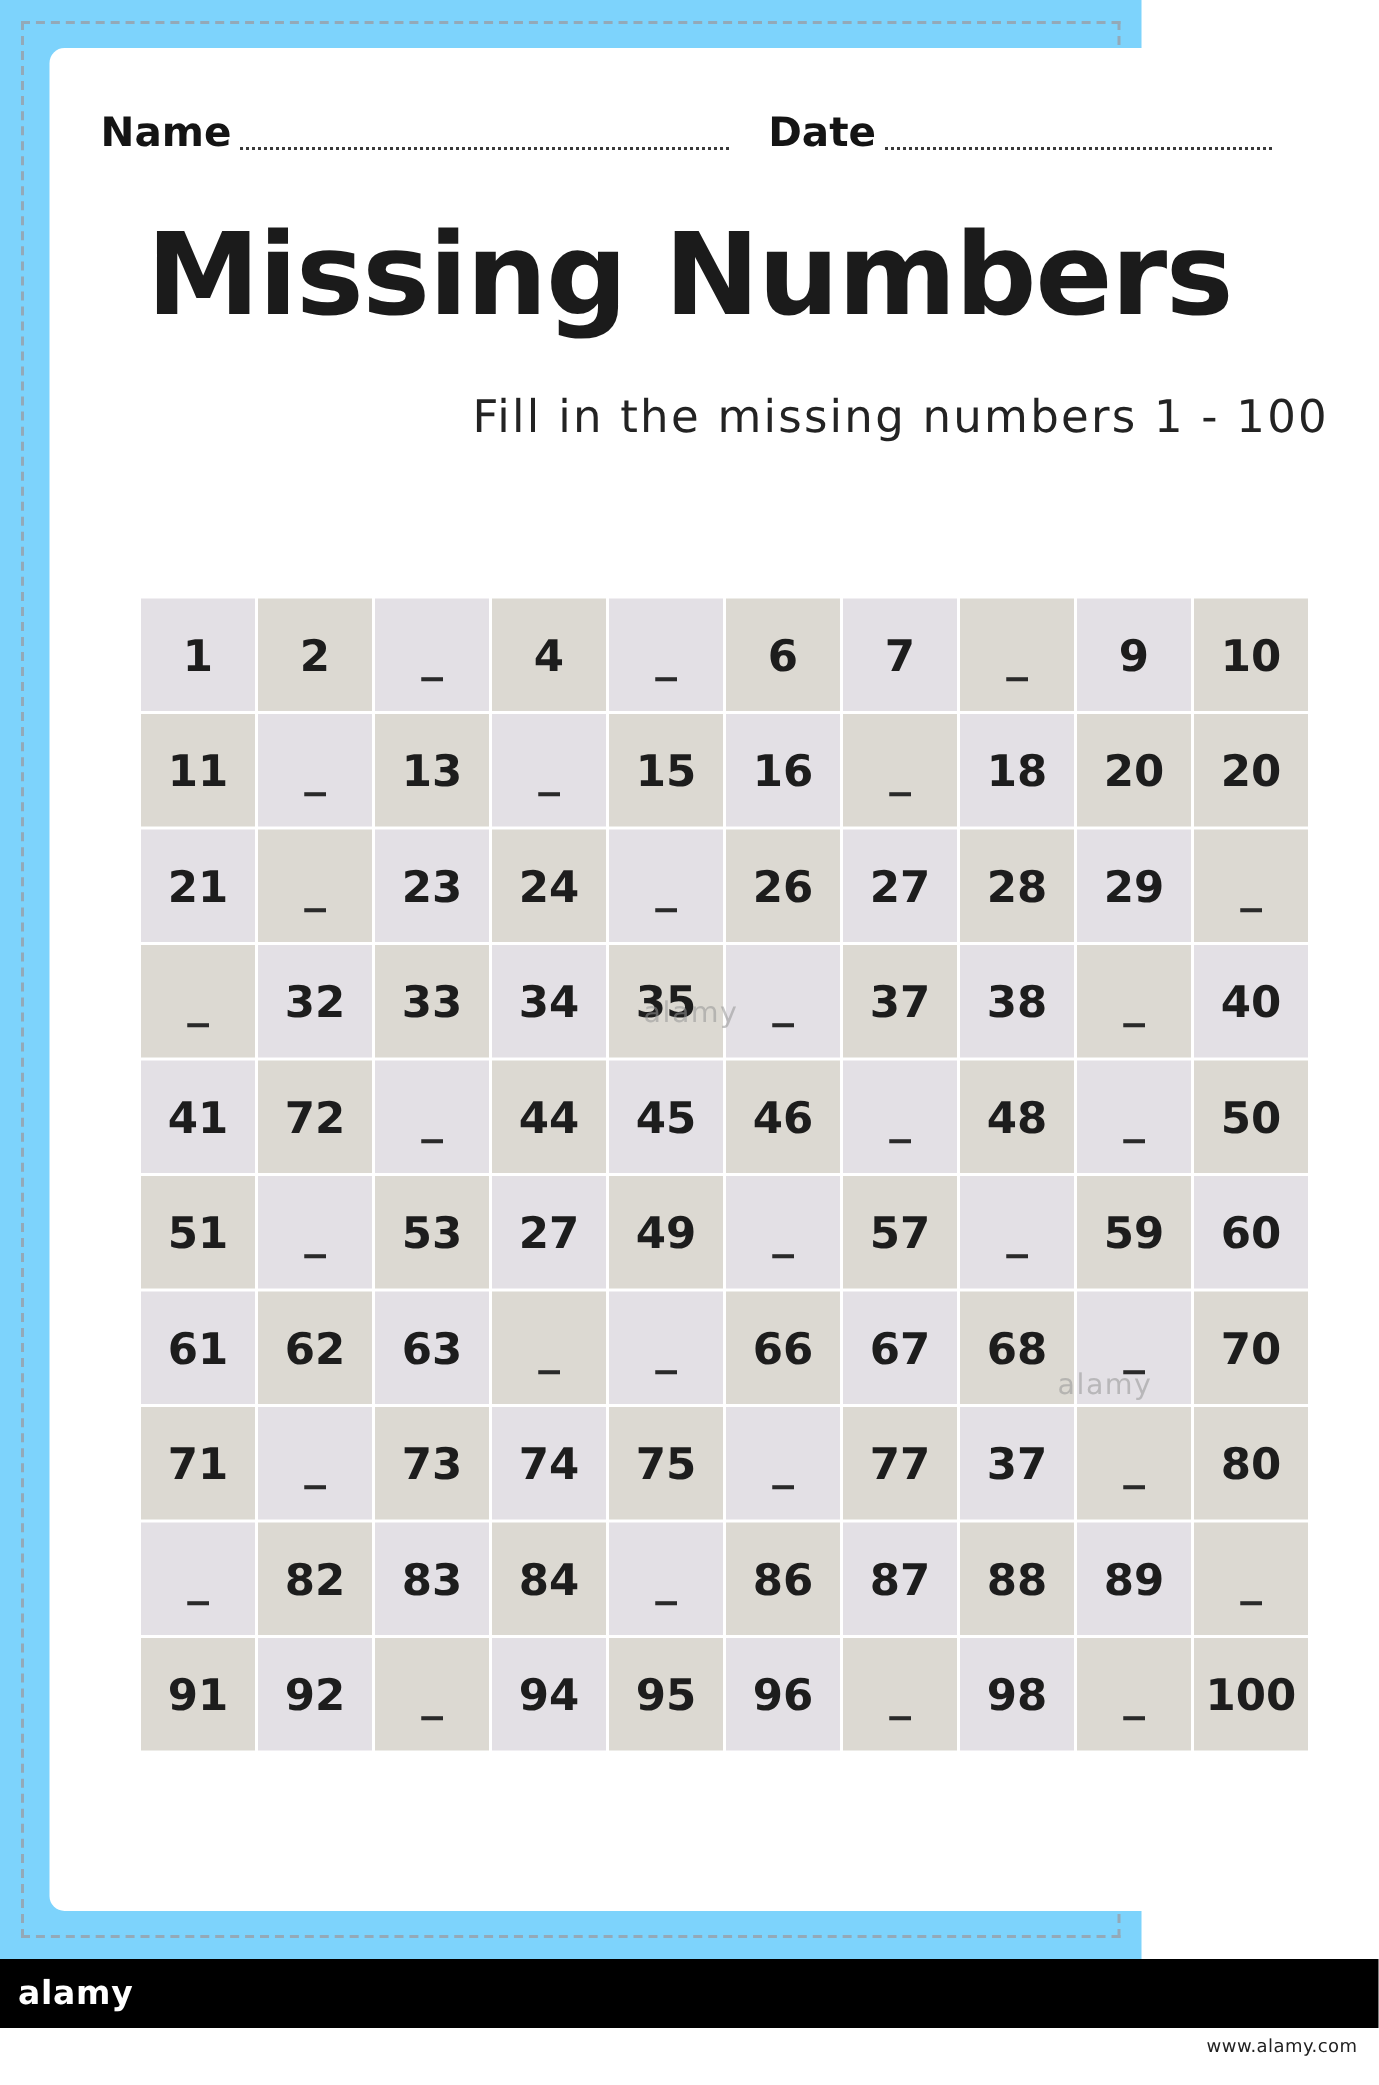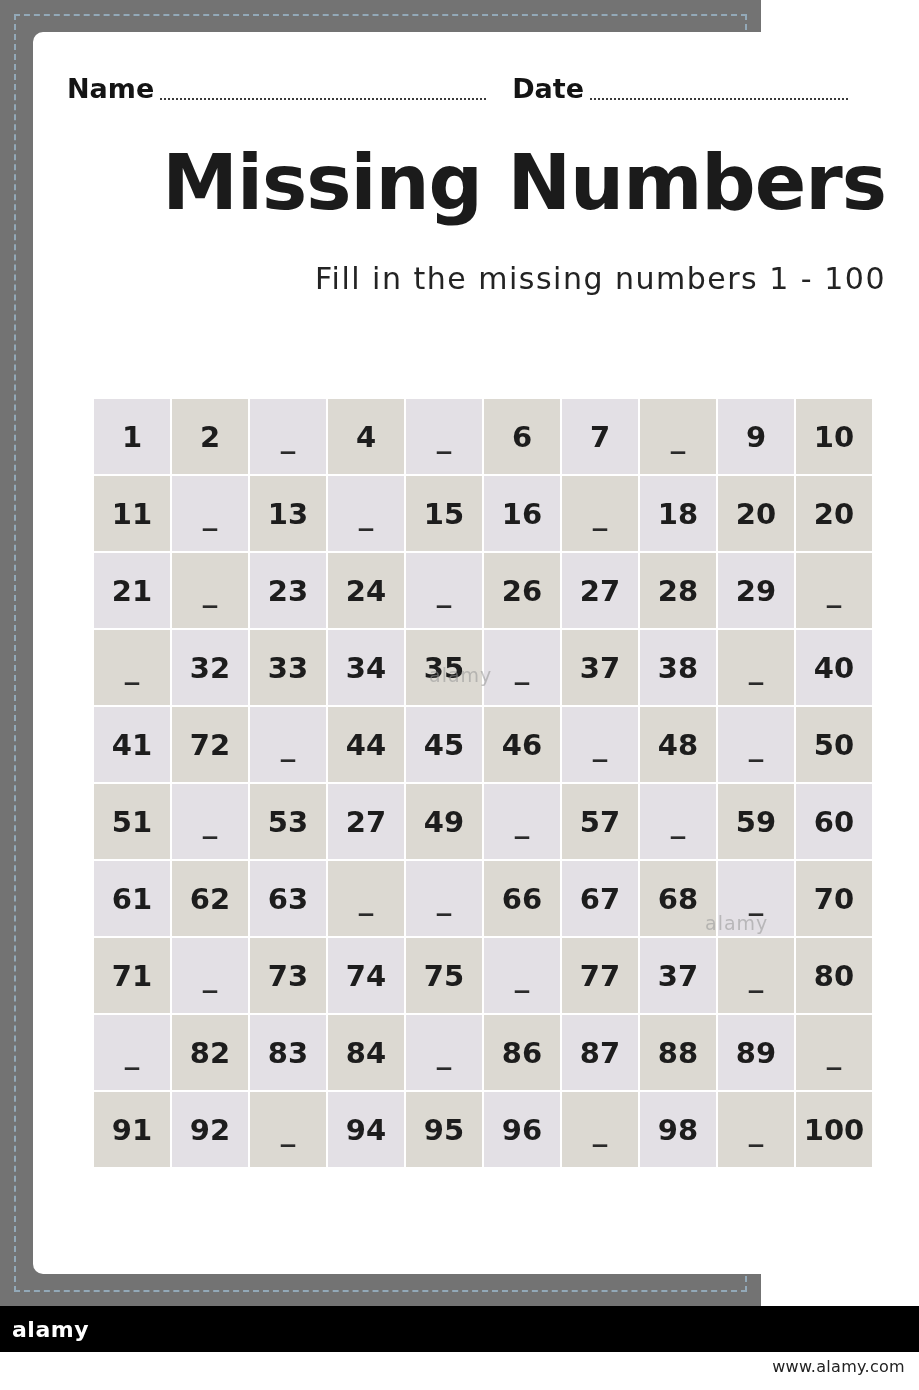--- a/index.html
+++ b/index.html
@@ -15,21 +15,21 @@
     overflow: hidden;
   }
 
   
   .page {
     position: absolute;
     left: 0;
     top: 0;
     width: 761px;
     height: 1306px;
-    background: #737373;
+    background: #7dd3fc;
     box-sizing: border-box;
   }
   .page-inner-border {
     position: absolute;
     left: 14px;
     top: 14px;
     right: 14px;
     bottom: 14px;
     border: 2px dashed #93a9b8;
     box-sizing: border-box;
@@ -72,21 +72,21 @@
   }
   .nd-line.date-line { flex: 0 0 258px; }
   .nd-gap { flex: 0 0 22px; }
 
   
   .title {
     position: absolute;
     left: 0;
     top: 106px;
     width: 853px;
-    text-align: right;
+    text-align: center;
     font-family: "DejaVu Sans", sans-serif;
     font-weight: bold;
     font-size: 76px;
     line-height: 90px;
     letter-spacing: -1px;
     color: #1b1b1b;
   }
   .subtitle {
     position: absolute;
     left: 0;
@@ -178,21 +178,21 @@
     font-family: "DejaVu Sans", sans-serif;
     font-size: 17px;
     color: #000000;
     letter-spacing: 0.5px;
   }
   .footer-url {
     position: absolute;
     right: 14px;
     top: 1357px;
     font-family: "DejaVu Sans", sans-serif;
-    font-size: 16px;
+    font-size: 12px;
     color: #222222;
     letter-spacing: 0.3px;
   }
   .footer-white-band {
     position: absolute;
     left: 0;
     top: 1352px;
     width: 919px;
     height: 38px;
     background: #ffffff;

